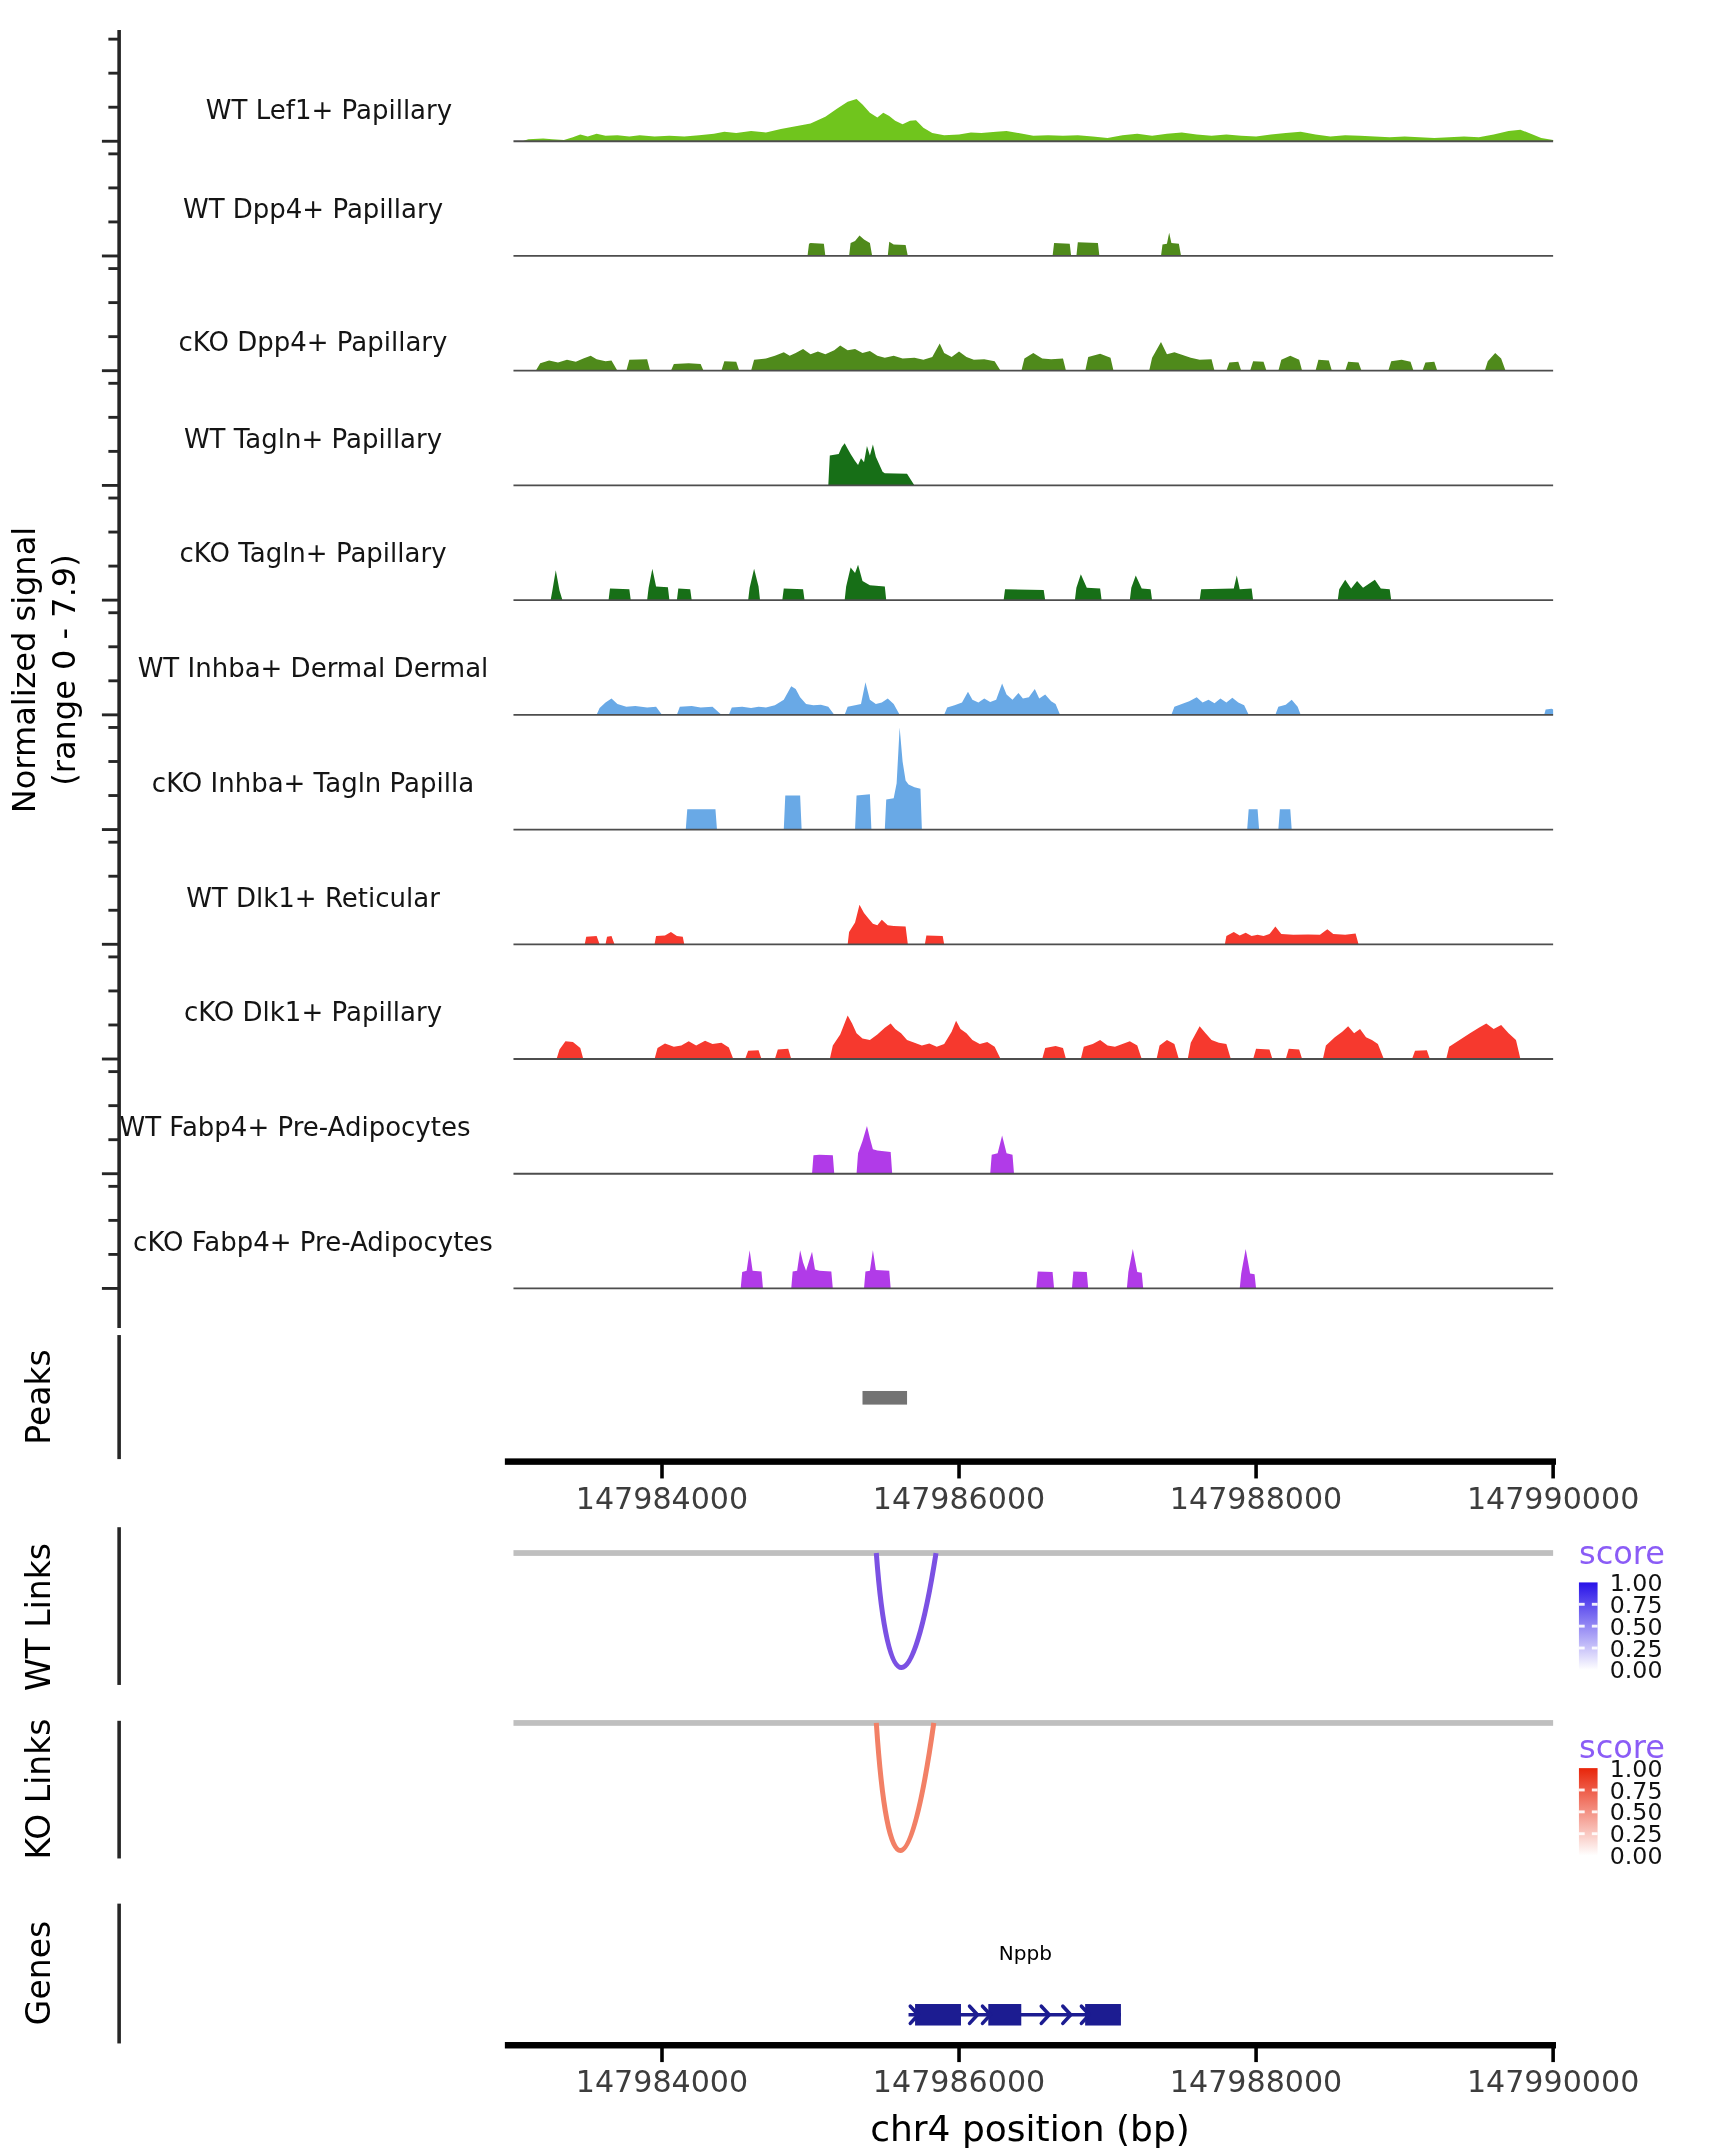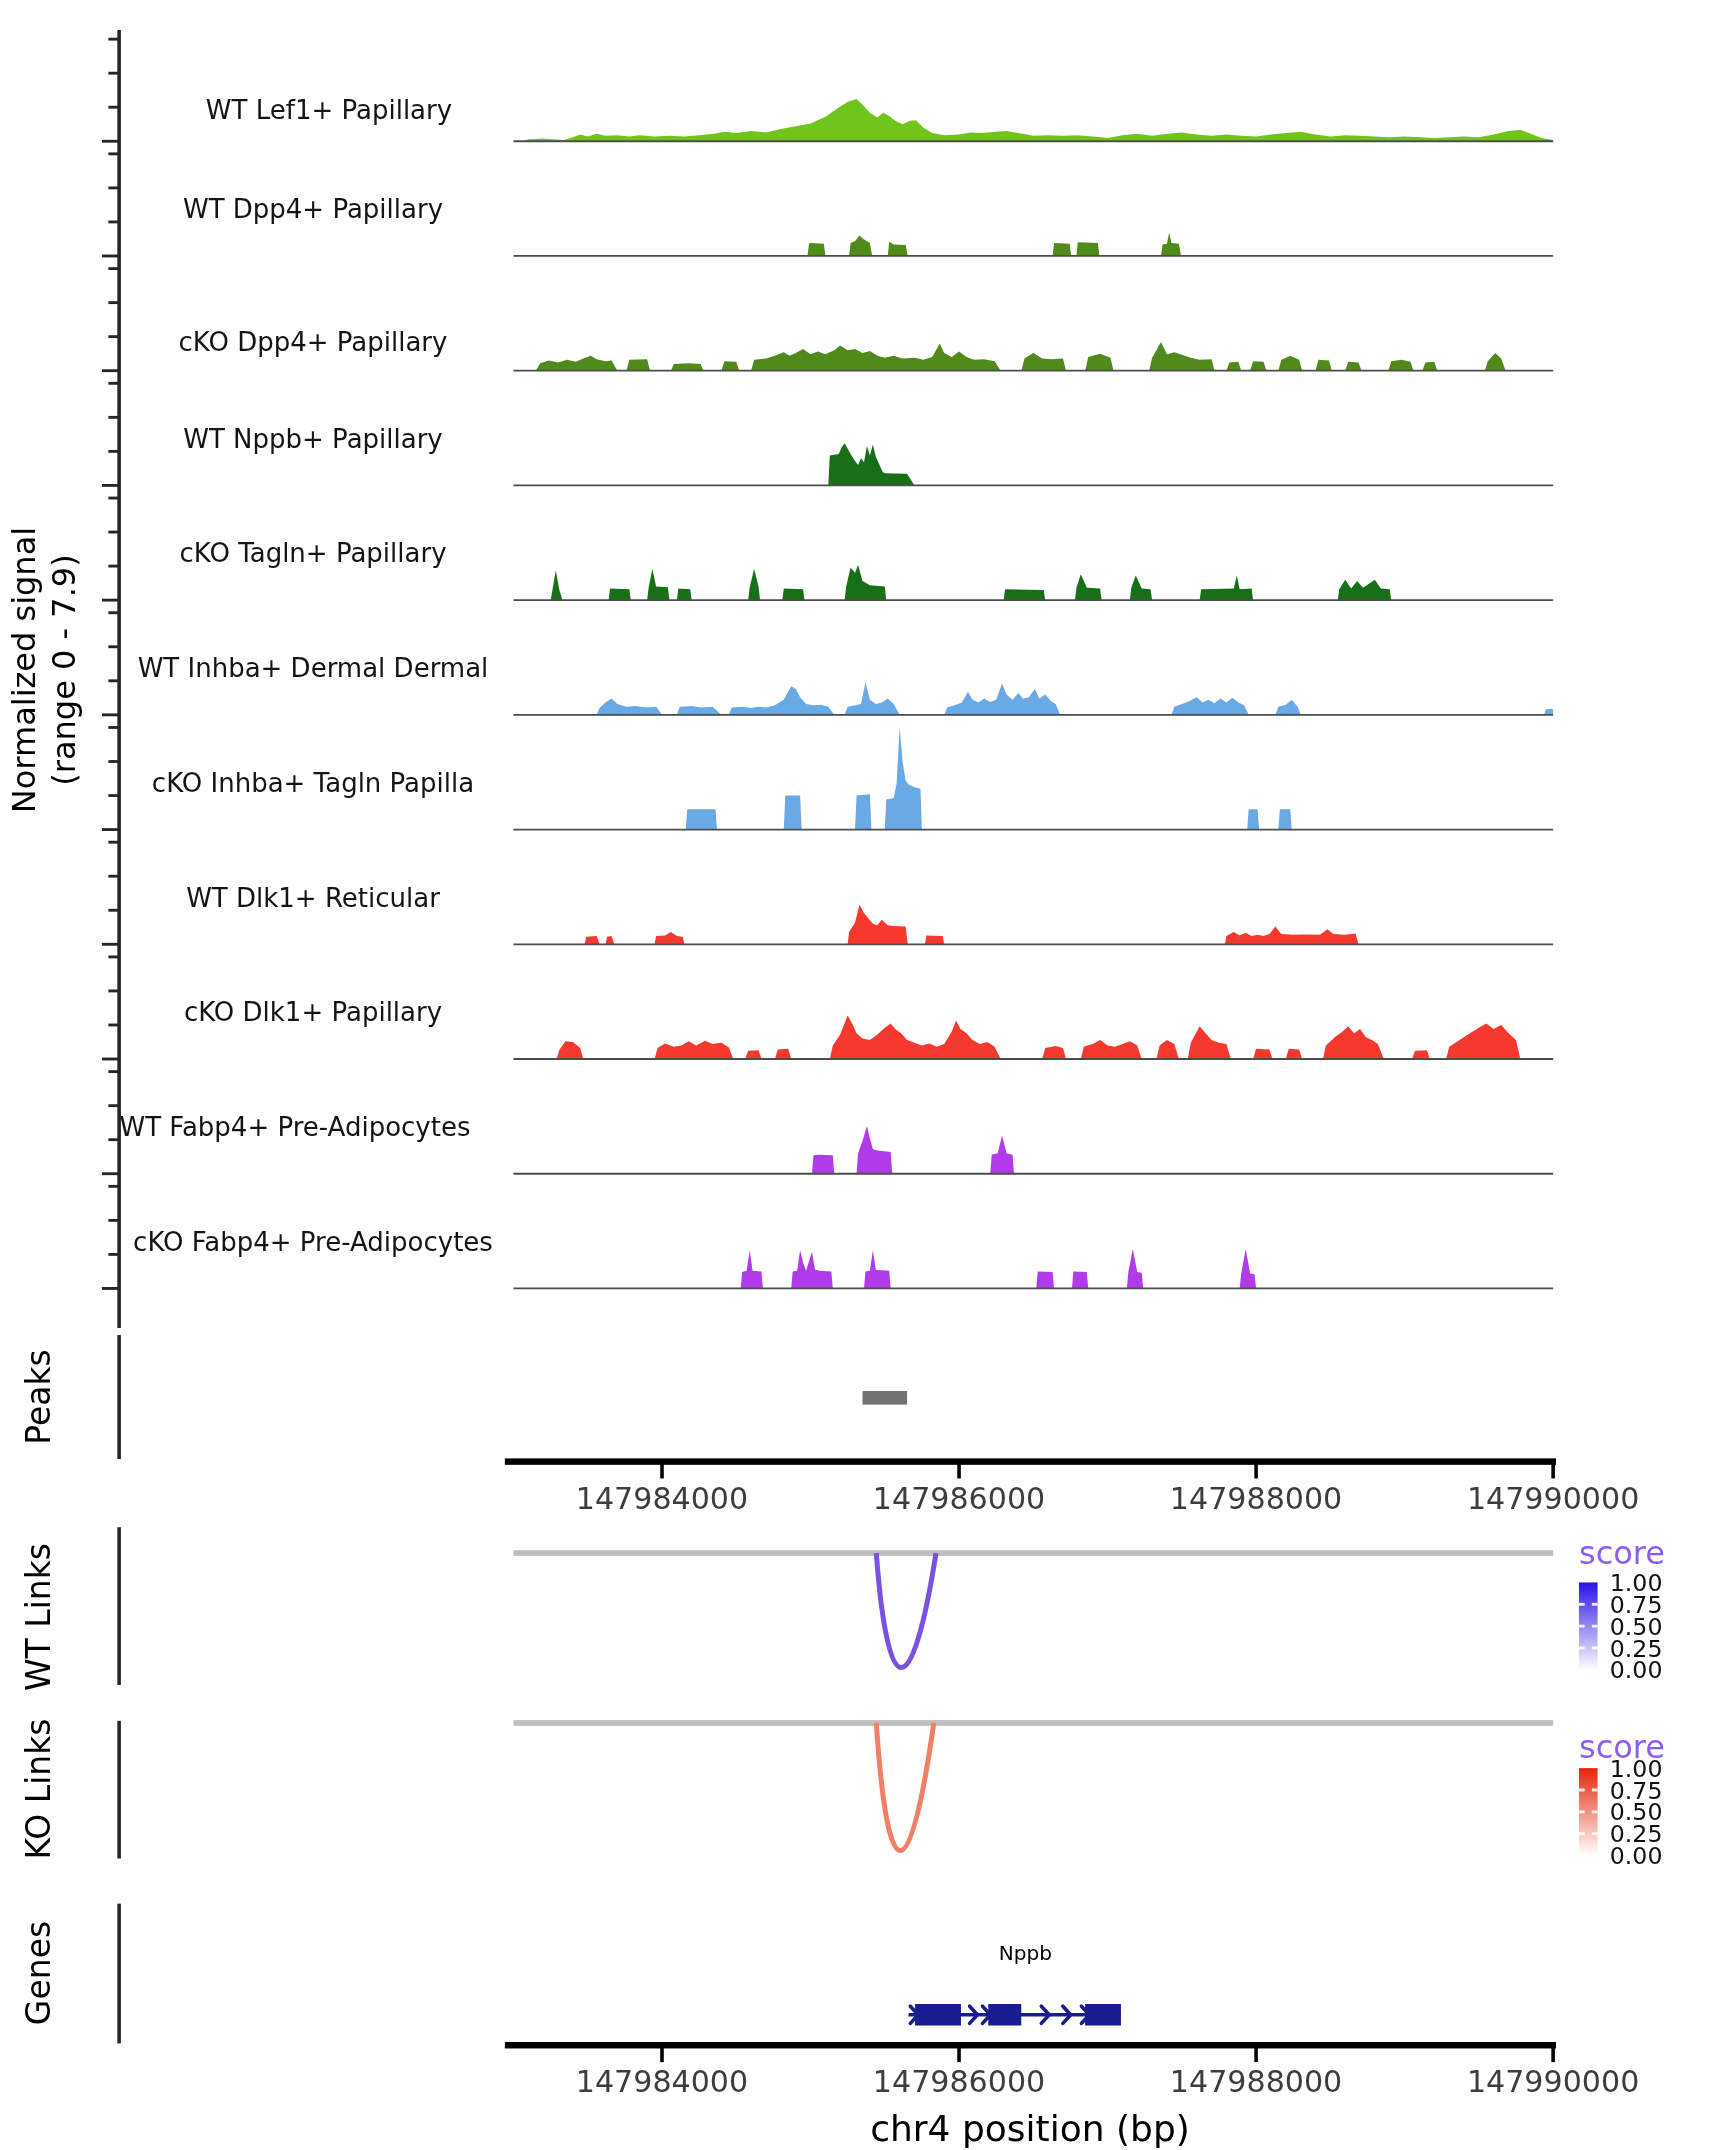--- a/index.html
+++ b/index.html
@@ -170,21 +170,21 @@
   <div class="rot secLab" style="left:38px;top:1789px;">KO Links</div>
   <div class="rot secLab" style="left:38px;top:1973px;">Genes</div>
 
   <div class="scoreTitle" style="left:1622px;top:1553px;">score</div>
   <div class="scoreTitle" style="left:1622px;top:1747px;">score</div>
 
   <div id="track-labels">
       <div class="track-label" style="left: 329px; top: 95px; margin-top: 15px;">WT Lef1+ Papillary</div>
       <div class="track-label" style="left: 313px; top: 209px;">WT Dpp4+ Papillary</div>
       <div class="track-label" style="left: 313px; top: 342px;">cKO Dpp4+ Papillary</div>
-      <div class="track-label" style="left: 313px; top: 439px;">WT Nppb+ Papillary</div>
+      <div class="track-label" style="left: 313px; top: 439px;">WT Tagln+ Papillary</div>
       <div class="track-label" style="left: 313px; top: 553px;">cKO Tagln+ Papillary</div>
       <div class="track-label" style="left: 313px; top: 668px;">WT Inhba+ Dermal Dermal</div>
       <div class="track-label" style="left: 313px; top: 783px;">cKO Inhba+ Tagln Papilla</div>
       <div class="track-label" style="left: 313px; top: 898px;">WT Dlk1+ Reticular</div>
       <div class="track-label" style="left: 313px; top: 1012px;">cKO Dlk1+ Papillary</div>
       <div class="track-label" style="left: 295px; top: 1127px;">WT Fabp4+ Pre-Adipocytes</div>
       <div class="track-label" style="left: 313px; top: 1242px;">cKO Fabp4+ Pre-Adipocytes</div>
     </div>
 
   <div class="xtitle" style="left:1030px;top:2128px;text-align:center;">chr4 position (bp)</div>

